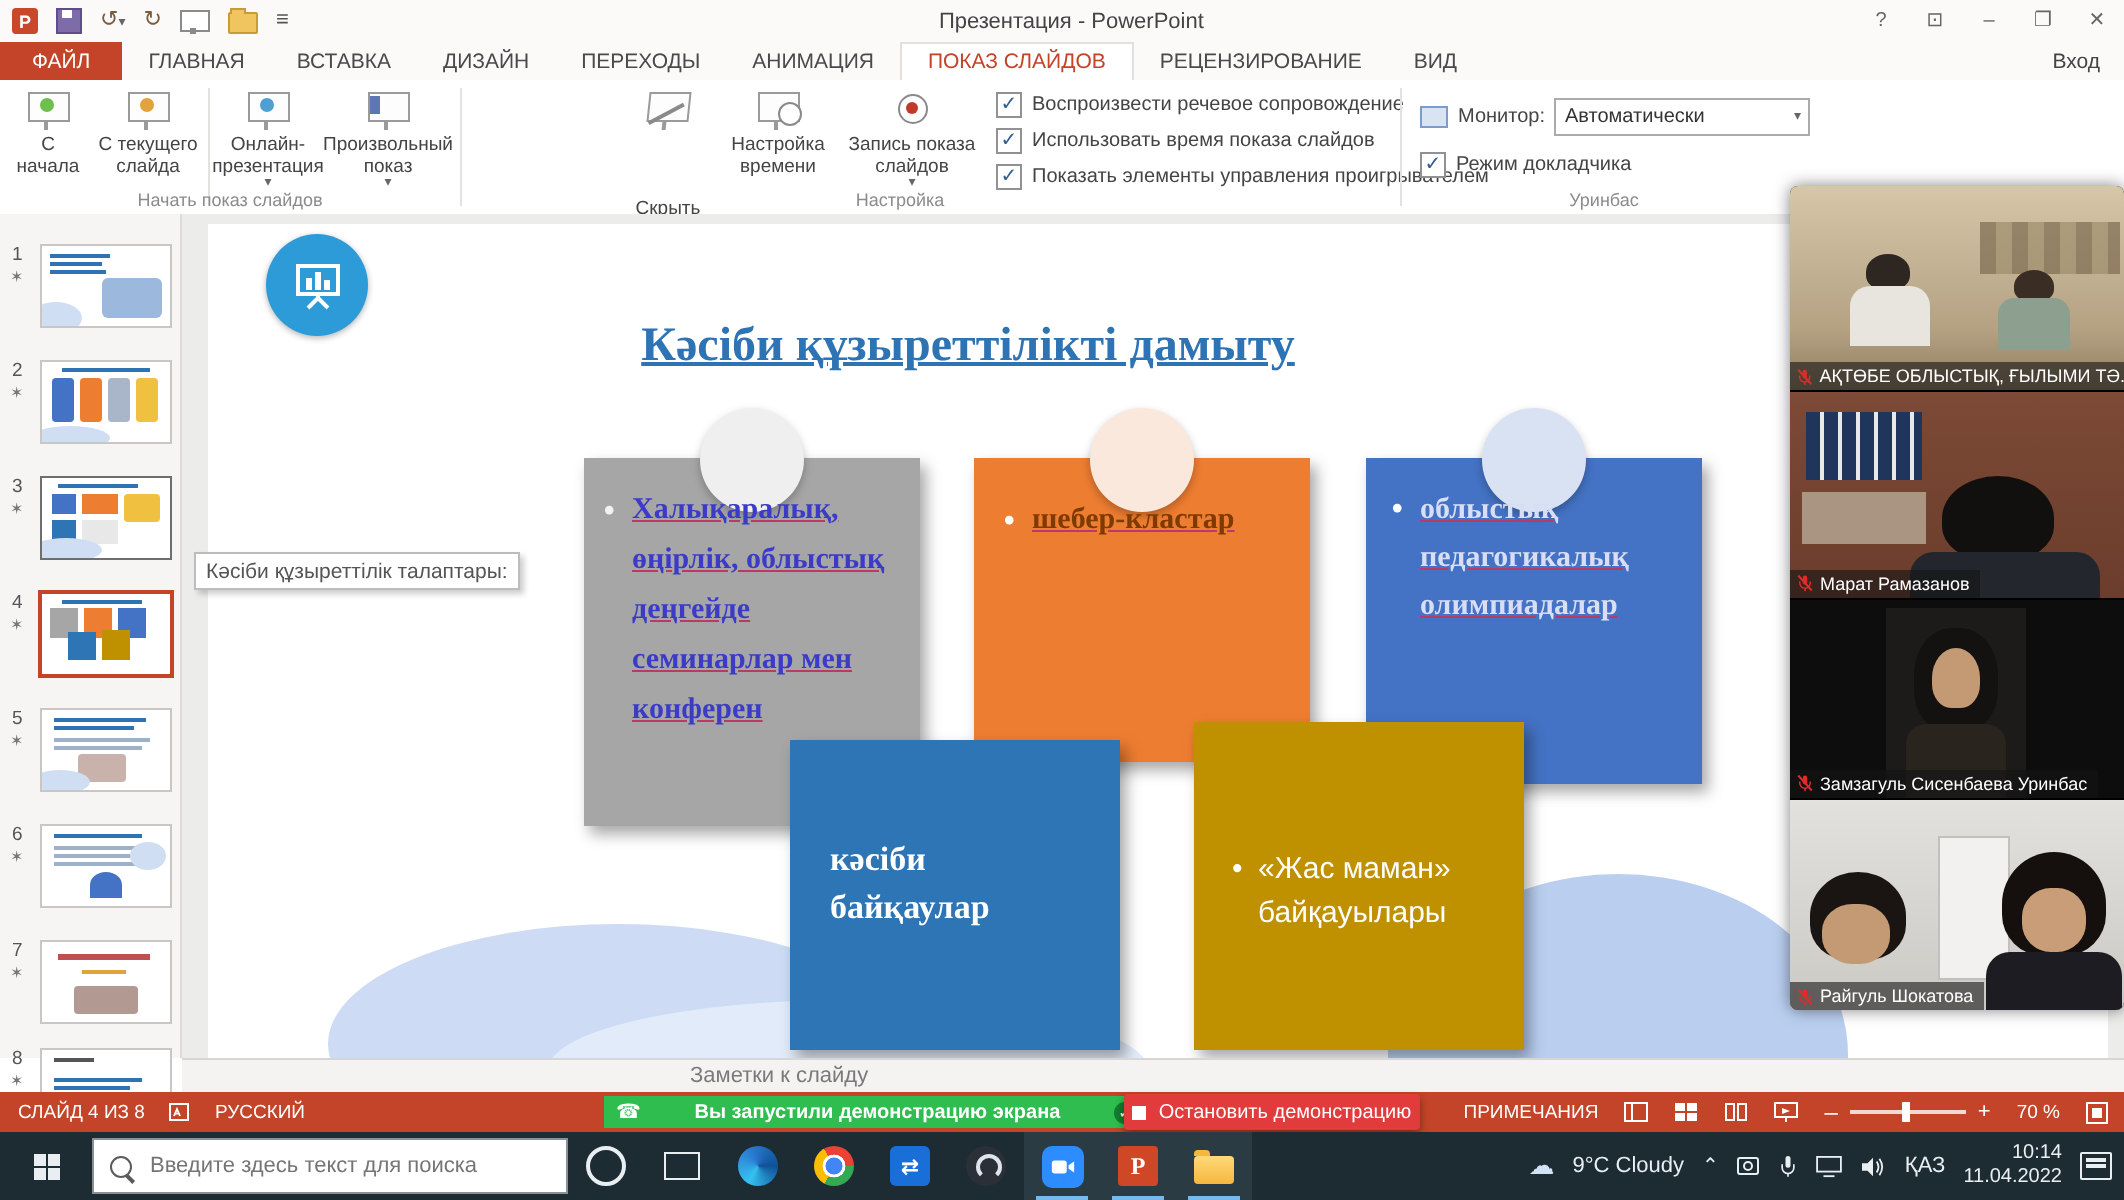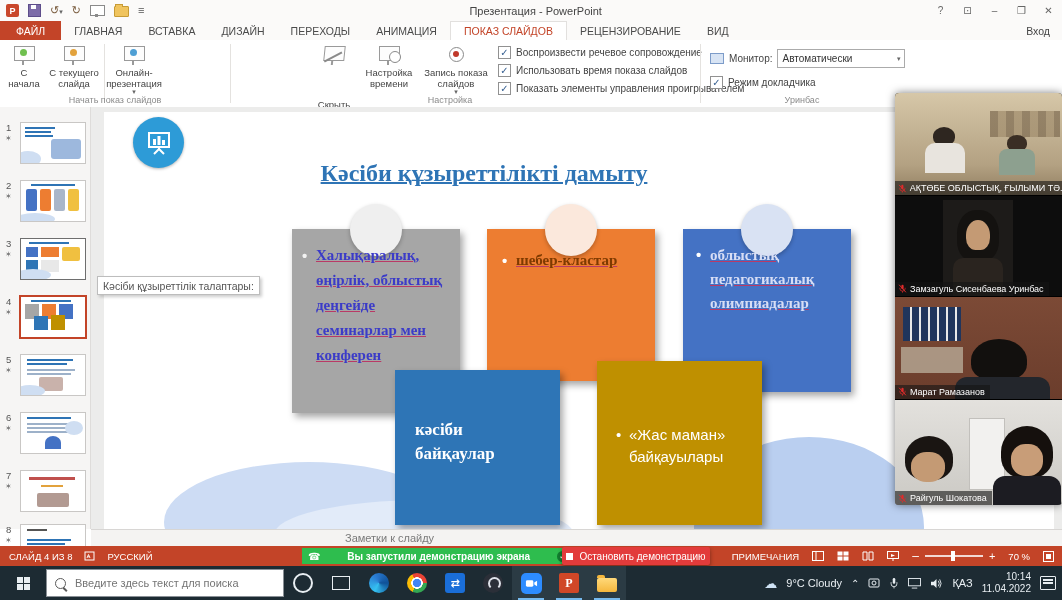--- a/index.html
+++ b/index.html
@@ -184,20 +184,28 @@
       </div>
       <div class="vsep" style="left:104px;"></div>
       <div class="rbtn" style="left:108px;width:52px;">
         <div class="ricon">
             <div class="rscreen"></div>
             <div class="dotg" style="left:8px;top:4px;background:#4e9fd4;"></div>
           </div>
         <span>Онлайн-презентация</span>
         <span class="arrowdn">▾</span>
       </div>
+      <div class="rbtn" style="left:164px;width:60px;">
+        <div class="ricon">
+            <div class="rscreen"></div>
+            <div class="dotg" style="left:3px;top:3px;background:#5b78b5;border-radius:0;width:5px;height:9px;"></div>
+          </div>
+        <span>Произвольный показ</span>
+        <span class="arrowdn">▾</span>
+      </div>
       <div class="glabel">Начать показ слайдов</div>
     </div>
     <div class="vsep" style="left:230px;"></div>
 
     <div class="rgroup" style="left:232px;width:436px;">
       <div class="rbtn" style="left:80px;width:44px;gap:32px;">
         <div class="ricon">
             <div class="rscreen" style="transform:skewX(-6deg);"></div>
             <div class="dotg" style="left:1px;top:11px;width:20px;height:1.5px;background:#8a8a8a;border-radius:0;transform:rotate(-28deg);"></div>
           </div>
@@ -494,51 +502,51 @@
         <svg width="9" height="9" viewBox="0 0 12 12">
             <rect x="4.5" y="1" width="3" height="6" rx="1.5" fill="#e02b2b"></rect>
             <path d="M2.5 5v1a3.5 3.5 0 0 0 7 0V5" stroke="#e02b2b" fill="none"></path>
             <line x1="6" y1="9.5" x2="6" y2="11.5" stroke="#e02b2b"></line>
             <line x1="1.5" y1="1" x2="10.5" y2="11" stroke="#e02b2b" stroke-width="1.3"></line>
           </svg>
         <span>АҚТӨБЕ ОБЛЫСТЫҚ, ҒЫЛЫМИ ТӘ..</span>
       </div>
     </div>
 
+    <div class="vtile" style="height:103px;">
+      <div class="abs" style="left:0;top:0;width:167px;height:103px;background:linear-gradient(#7c4a36,#6b3d2c);"></div>
+      <div class="abs" style="left:8px;top:10px;width:58px;height:34px;background:repeating-linear-gradient(90deg,#20355c 0 7px,#e8e8e8 7px 9px);"></div>
+      <div class="abs" style="left:6px;top:50px;width:62px;height:26px;background:#b8aa97;opacity:.8;"></div>
+      <div class="person" style="left:76px;top:42px;width:56px;height:42px;background:#12100e;"></div>
+      <div class="person" style="left:60px;top:80px;width:95px;height:23px;background:#23262c;border-radius:12px 12px 0 0;"></div>
+      <div class="vname">
+        <svg width="9" height="9" viewBox="0 0 12 12">
+            <rect x="4.5" y="1" width="3" height="6" rx="1.5" fill="#e02b2b"></rect>
+            <path d="M2.5 5v1a3.5 3.5 0 0 0 7 0V5" stroke="#e02b2b" fill="none"></path>
+            <line x1="6" y1="9.5" x2="6" y2="11.5" stroke="#e02b2b"></line>
+            <line x1="1.5" y1="1" x2="10.5" y2="11" stroke="#e02b2b" stroke-width="1.3"></line>
+          </svg>
+        <span>Марат Рамазанов</span>
+      </div>
+    </div>
+
     <div class="vtile" style="height:100px;">
       <div class="abs" style="left:0;top:0;width:167px;height:100px;background:#0d0d0d;"></div>
       <div class="abs" style="left:48px;top:4px;width:70px;height:96px;background:#1d1b19;"></div>
       <div class="person" style="left:62px;top:14px;width:42px;height:52px;background:#141210;border-radius:45% 45% 40% 40%;"></div>
       <div class="person" style="left:71px;top:24px;width:24px;height:30px;background:#c49a74;"></div>
       <div class="person" style="left:58px;top:62px;width:50px;height:38px;background:#2a241f;border-radius:10px 10px 0 0;"></div>
       <div class="vname">
         <svg width="9" height="9" viewBox="0 0 12 12">
             <rect x="4.5" y="1" width="3" height="6" rx="1.5" fill="#e02b2b"></rect>
             <path d="M2.5 5v1a3.5 3.5 0 0 0 7 0V5" stroke="#e02b2b" fill="none"></path>
             <line x1="6" y1="9.5" x2="6" y2="11.5" stroke="#e02b2b"></line>
             <line x1="1.5" y1="1" x2="10.5" y2="11" stroke="#e02b2b" stroke-width="1.3"></line>
           </svg>
         <span>Замзагуль Сисенбаева Уринбас</span>
-      </div>
-    </div>
-
-    <div class="vtile" style="height:103px;">
-      <div class="abs" style="left:0;top:0;width:167px;height:103px;background:linear-gradient(#7c4a36,#6b3d2c);"></div>
-      <div class="abs" style="left:8px;top:10px;width:58px;height:34px;background:repeating-linear-gradient(90deg,#20355c 0 7px,#e8e8e8 7px 9px);"></div>
-      <div class="abs" style="left:6px;top:50px;width:62px;height:26px;background:#b8aa97;opacity:.8;"></div>
-      <div class="person" style="left:76px;top:42px;width:56px;height:42px;background:#12100e;"></div>
-      <div class="person" style="left:60px;top:80px;width:95px;height:23px;background:#23262c;border-radius:12px 12px 0 0;"></div>
-      <div class="vname">
-        <svg width="9" height="9" viewBox="0 0 12 12">
-            <rect x="4.5" y="1" width="3" height="6" rx="1.5" fill="#e02b2b"></rect>
-            <path d="M2.5 5v1a3.5 3.5 0 0 0 7 0V5" stroke="#e02b2b" fill="none"></path>
-            <line x1="6" y1="9.5" x2="6" y2="11.5" stroke="#e02b2b"></line>
-            <line x1="1.5" y1="1" x2="10.5" y2="11" stroke="#e02b2b" stroke-width="1.3"></line>
-          </svg>
-        <span>Марат Рамазанов</span>
       </div>
     </div>
 
     <div class="vtile" style="height:106px;border-bottom:none;">
       <div class="abs" style="left:0;top:0;width:167px;height:106px;background:linear-gradient(#e3e1dd,#cbc9c4);"></div>
       <div class="abs" style="left:74px;top:18px;width:34px;height:70px;background:#f2f1ef;border:1px solid #c2c0bc;"></div>
       <div class="person" style="left:10px;top:36px;width:48px;height:44px;background:#1a1512;"></div>
       <div class="person" style="left:16px;top:52px;width:34px;height:30px;background:#c49a74;border-radius:45%;"></div>
       <div class="person" style="left:106px;top:26px;width:52px;height:52px;background:#15100d;"></div>
       <div class="person" style="left:116px;top:44px;width:32px;height:32px;background:#c89d78;border-radius:45%;"></div>

